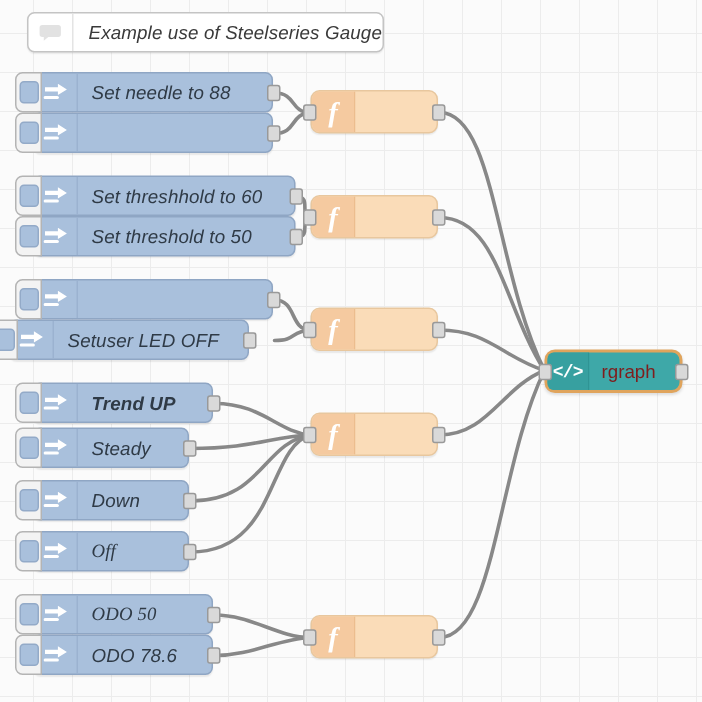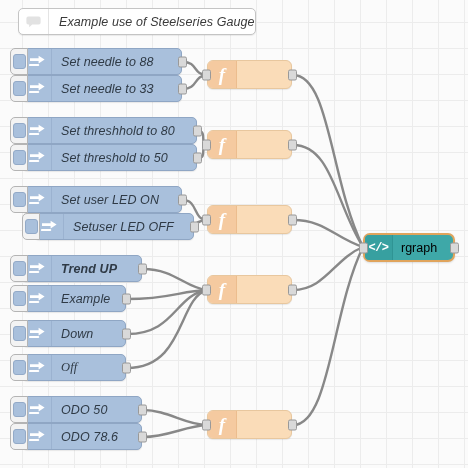--- a/index.html
+++ b/index.html
@@ -164,21 +164,21 @@
     border-right: 1px solid #2f9494;
     border-radius: 4px 0 0 4px;
     color: #ffffff;
     font-family: "Liberation Mono", monospace;
     font-size: 12px;
     font-weight: bold;
     letter-spacing: -0.5px;
   }
   .rgraph-label {
     font-size: 12.5px;
-    color: #000000;
+    color: #7f1d1d;
     padding-left: 8px;
     padding-right: 10px;
     white-space: nowrap;
   }
 
   
   .port {
     position: absolute;
     width: 9px;
     height: 11px;
@@ -251,34 +251,33 @@
       <div class="node inject-node" style="left: 22px; top: 75px; width: 160px;">
         <span class="inject-btn">
           <span class="inject-btn-inner"></span>
         </span>
         <span class="inject-icon-box">
           <svg width="17" height="14" viewBox="0 0 17 14" xmlns="http://www.w3.org/2000/svg">
             <path d="M1,3.2 H9.6 V0.8 L15.6,4.6 L9.6,8.4 V6 H1 Z" fill="#ffffff"></path>
             <path d="M1,10 H9.2" stroke="#ffffff" stroke-width="2.1" stroke-linecap="round"></path>
           </svg>
         </span>
-        <span class="inject-label">Set needle to 33</span>
         <span class="port out"></span>
       </div>
       <div class="node inject-node" style="left: 22px; top: 117px; width: 175px;">
         <span class="inject-btn">
           <span class="inject-btn-inner"></span>
         </span>
         <span class="inject-icon-box">
           <svg width="17" height="14" viewBox="0 0 17 14" xmlns="http://www.w3.org/2000/svg">
             <path d="M1,3.2 H9.6 V0.8 L15.6,4.6 L9.6,8.4 V6 H1 Z" fill="#ffffff"></path>
             <path d="M1,10 H9.2" stroke="#ffffff" stroke-width="2.1" stroke-linecap="round"></path>
           </svg>
         </span>
-        <span class="inject-label">Set threshhold to 80</span>
+        <span class="inject-label">Set threshhold to 60</span>
         <span class="port out"></span>
       </div>
       <div class="node inject-node" style="left: 22px; top: 144px; width: 175px;">
         <span class="inject-btn">
           <span class="inject-btn-inner"></span>
         </span>
         <span class="inject-icon-box">
           <svg width="17" height="14" viewBox="0 0 17 14" xmlns="http://www.w3.org/2000/svg">
             <path d="M1,3.2 H9.6 V0.8 L15.6,4.6 L9.6,8.4 V6 H1 Z" fill="#ffffff"></path>
             <path d="M1,10 H9.2" stroke="#ffffff" stroke-width="2.1" stroke-linecap="round"></path>
@@ -290,24 +289,23 @@
       <div class="node inject-node" style="left: 22px; top: 186px; width: 160px;">
         <span class="inject-btn">
           <span class="inject-btn-inner"></span>
         </span>
         <span class="inject-icon-box">
           <svg width="17" height="14" viewBox="0 0 17 14" xmlns="http://www.w3.org/2000/svg">
             <path d="M1,3.2 H9.6 V0.8 L15.6,4.6 L9.6,8.4 V6 H1 Z" fill="#ffffff"></path>
             <path d="M1,10 H9.2" stroke="#ffffff" stroke-width="2.1" stroke-linecap="round"></path>
           </svg>
         </span>
-        <span class="inject-label">Set user LED ON</span>
-        <span class="port out"></span>
-      </div>
-      <div class="node inject-node" style="left: 34px; top: 213px; width: 160px;">
+        <span class="port out"></span>
+      </div>
+      <div class="node inject-node" style="left: 6px; top: 213px; width: 160px;">
         <span class="inject-btn">
           <span class="inject-btn-inner"></span>
         </span>
         <span class="inject-icon-box">
           <svg width="17" height="14" viewBox="0 0 17 14" xmlns="http://www.w3.org/2000/svg">
             <path d="M1,3.2 H9.6 V0.8 L15.6,4.6 L9.6,8.4 V6 H1 Z" fill="#ffffff"></path>
             <path d="M1,10 H9.2" stroke="#ffffff" stroke-width="2.1" stroke-linecap="round"></path>
           </svg>
         </span>
         <span class="inject-label">Setuser LED OFF</span>
@@ -329,21 +327,21 @@
       <div class="node inject-node" style="left: 22px; top: 285px; width: 104px;">
         <span class="inject-btn">
           <span class="inject-btn-inner"></span>
         </span>
         <span class="inject-icon-box">
           <svg width="17" height="14" viewBox="0 0 17 14" xmlns="http://www.w3.org/2000/svg">
             <path d="M1,3.2 H9.6 V0.8 L15.6,4.6 L9.6,8.4 V6 H1 Z" fill="#ffffff"></path>
             <path d="M1,10 H9.2" stroke="#ffffff" stroke-width="2.1" stroke-linecap="round"></path>
           </svg>
         </span>
-        <span class="inject-label">Example</span>
+        <span class="inject-label">Steady</span>
         <span class="port out"></span>
       </div>
       <div class="node inject-node" style="left: 22px; top: 320px; width: 104px; align-items: center;">
         <span class="inject-btn">
           <span class="inject-btn-inner"></span>
         </span>
         <span class="inject-icon-box">
           <svg width="17" height="14" viewBox="0 0 17 14" xmlns="http://www.w3.org/2000/svg">
             <path d="M1,3.2 H9.6 V0.8 L15.6,4.6 L9.6,8.4 V6 H1 Z" fill="#ffffff"></path>
             <path d="M1,10 H9.2" stroke="#ffffff" stroke-width="2.1" stroke-linecap="round"></path>
@@ -358,21 +356,21 @@
         </span>
         <span class="inject-icon-box">
           <svg width="17" height="14" viewBox="0 0 17 14" xmlns="http://www.w3.org/2000/svg">
             <path d="M1,3.2 H9.6 V0.8 L15.6,4.6 L9.6,8.4 V6 H1 Z" fill="#ffffff"></path>
             <path d="M1,10 H9.2" stroke="#ffffff" stroke-width="2.1" stroke-linecap="round"></path>
           </svg>
         </span>
         <span class="inject-label">Off</span>
         <span class="port out"></span>
       </div>
-      <div class="node inject-node" style="left: 22px; top: 396px; width: 120px;">
+      <div class="node inject-node" style="left: 22px; top: 396px; width: 120px; font-family: Liberation Serif, serif;">
         <span class="inject-btn">
           <span class="inject-btn-inner"></span>
         </span>
         <span class="inject-icon-box">
           <svg width="17" height="14" viewBox="0 0 17 14" xmlns="http://www.w3.org/2000/svg">
             <path d="M1,3.2 H9.6 V0.8 L15.6,4.6 L9.6,8.4 V6 H1 Z" fill="#ffffff"></path>
             <path d="M1,10 H9.2" stroke="#ffffff" stroke-width="2.1" stroke-linecap="round"></path>
           </svg>
         </span>
         <span class="inject-label">ODO 50</span>

